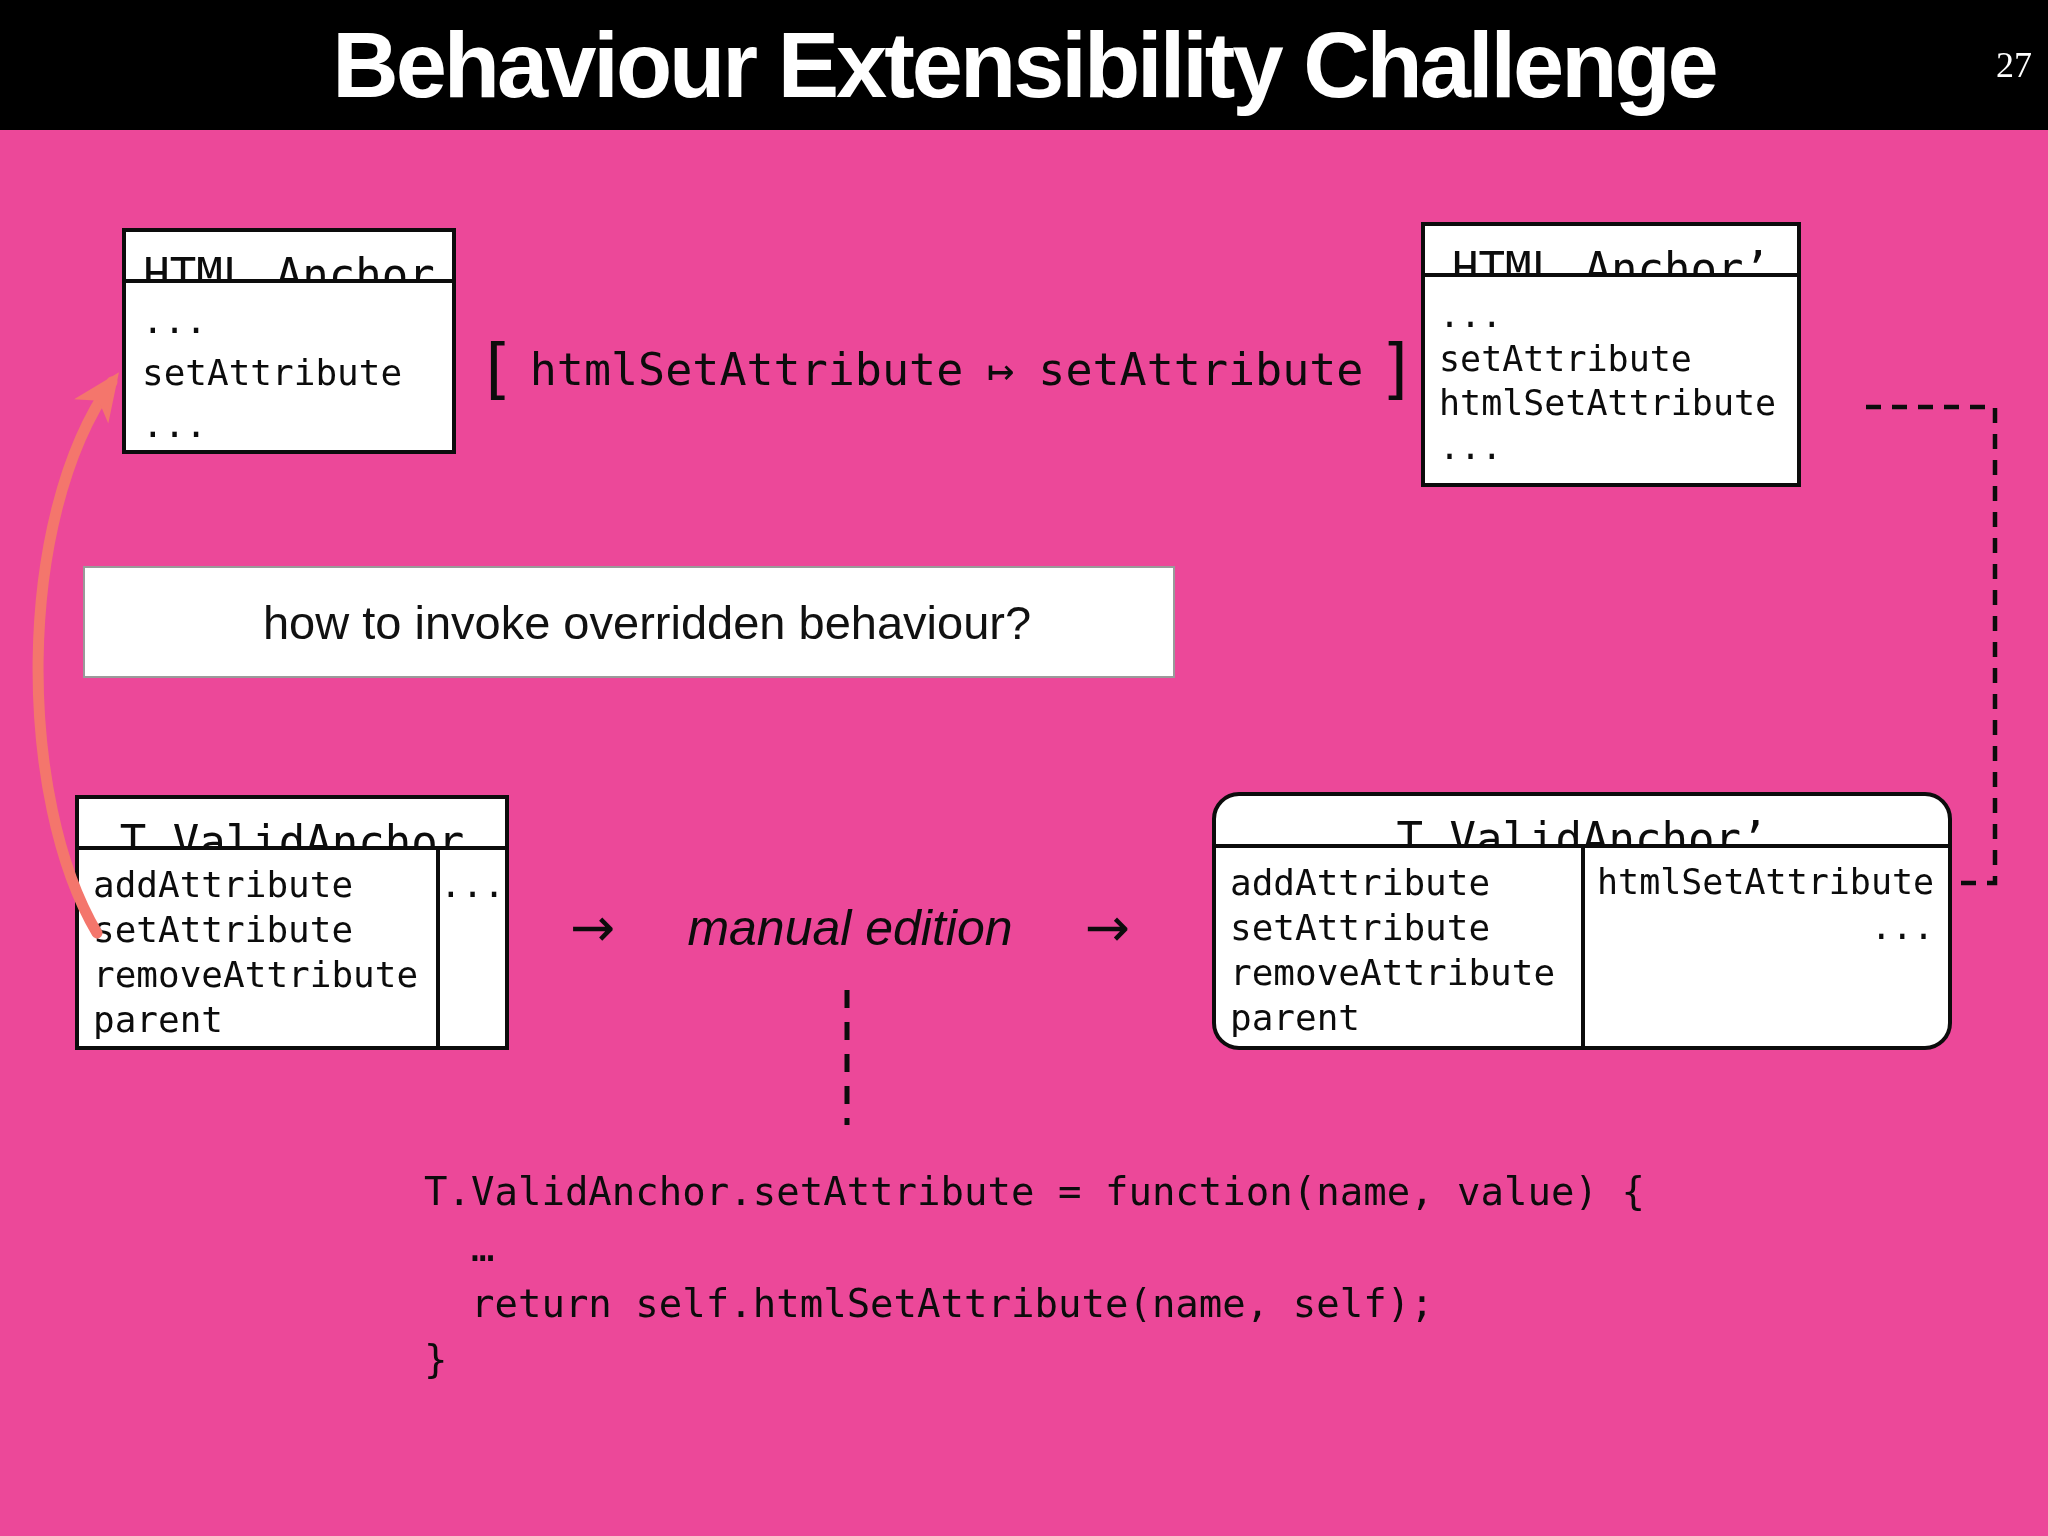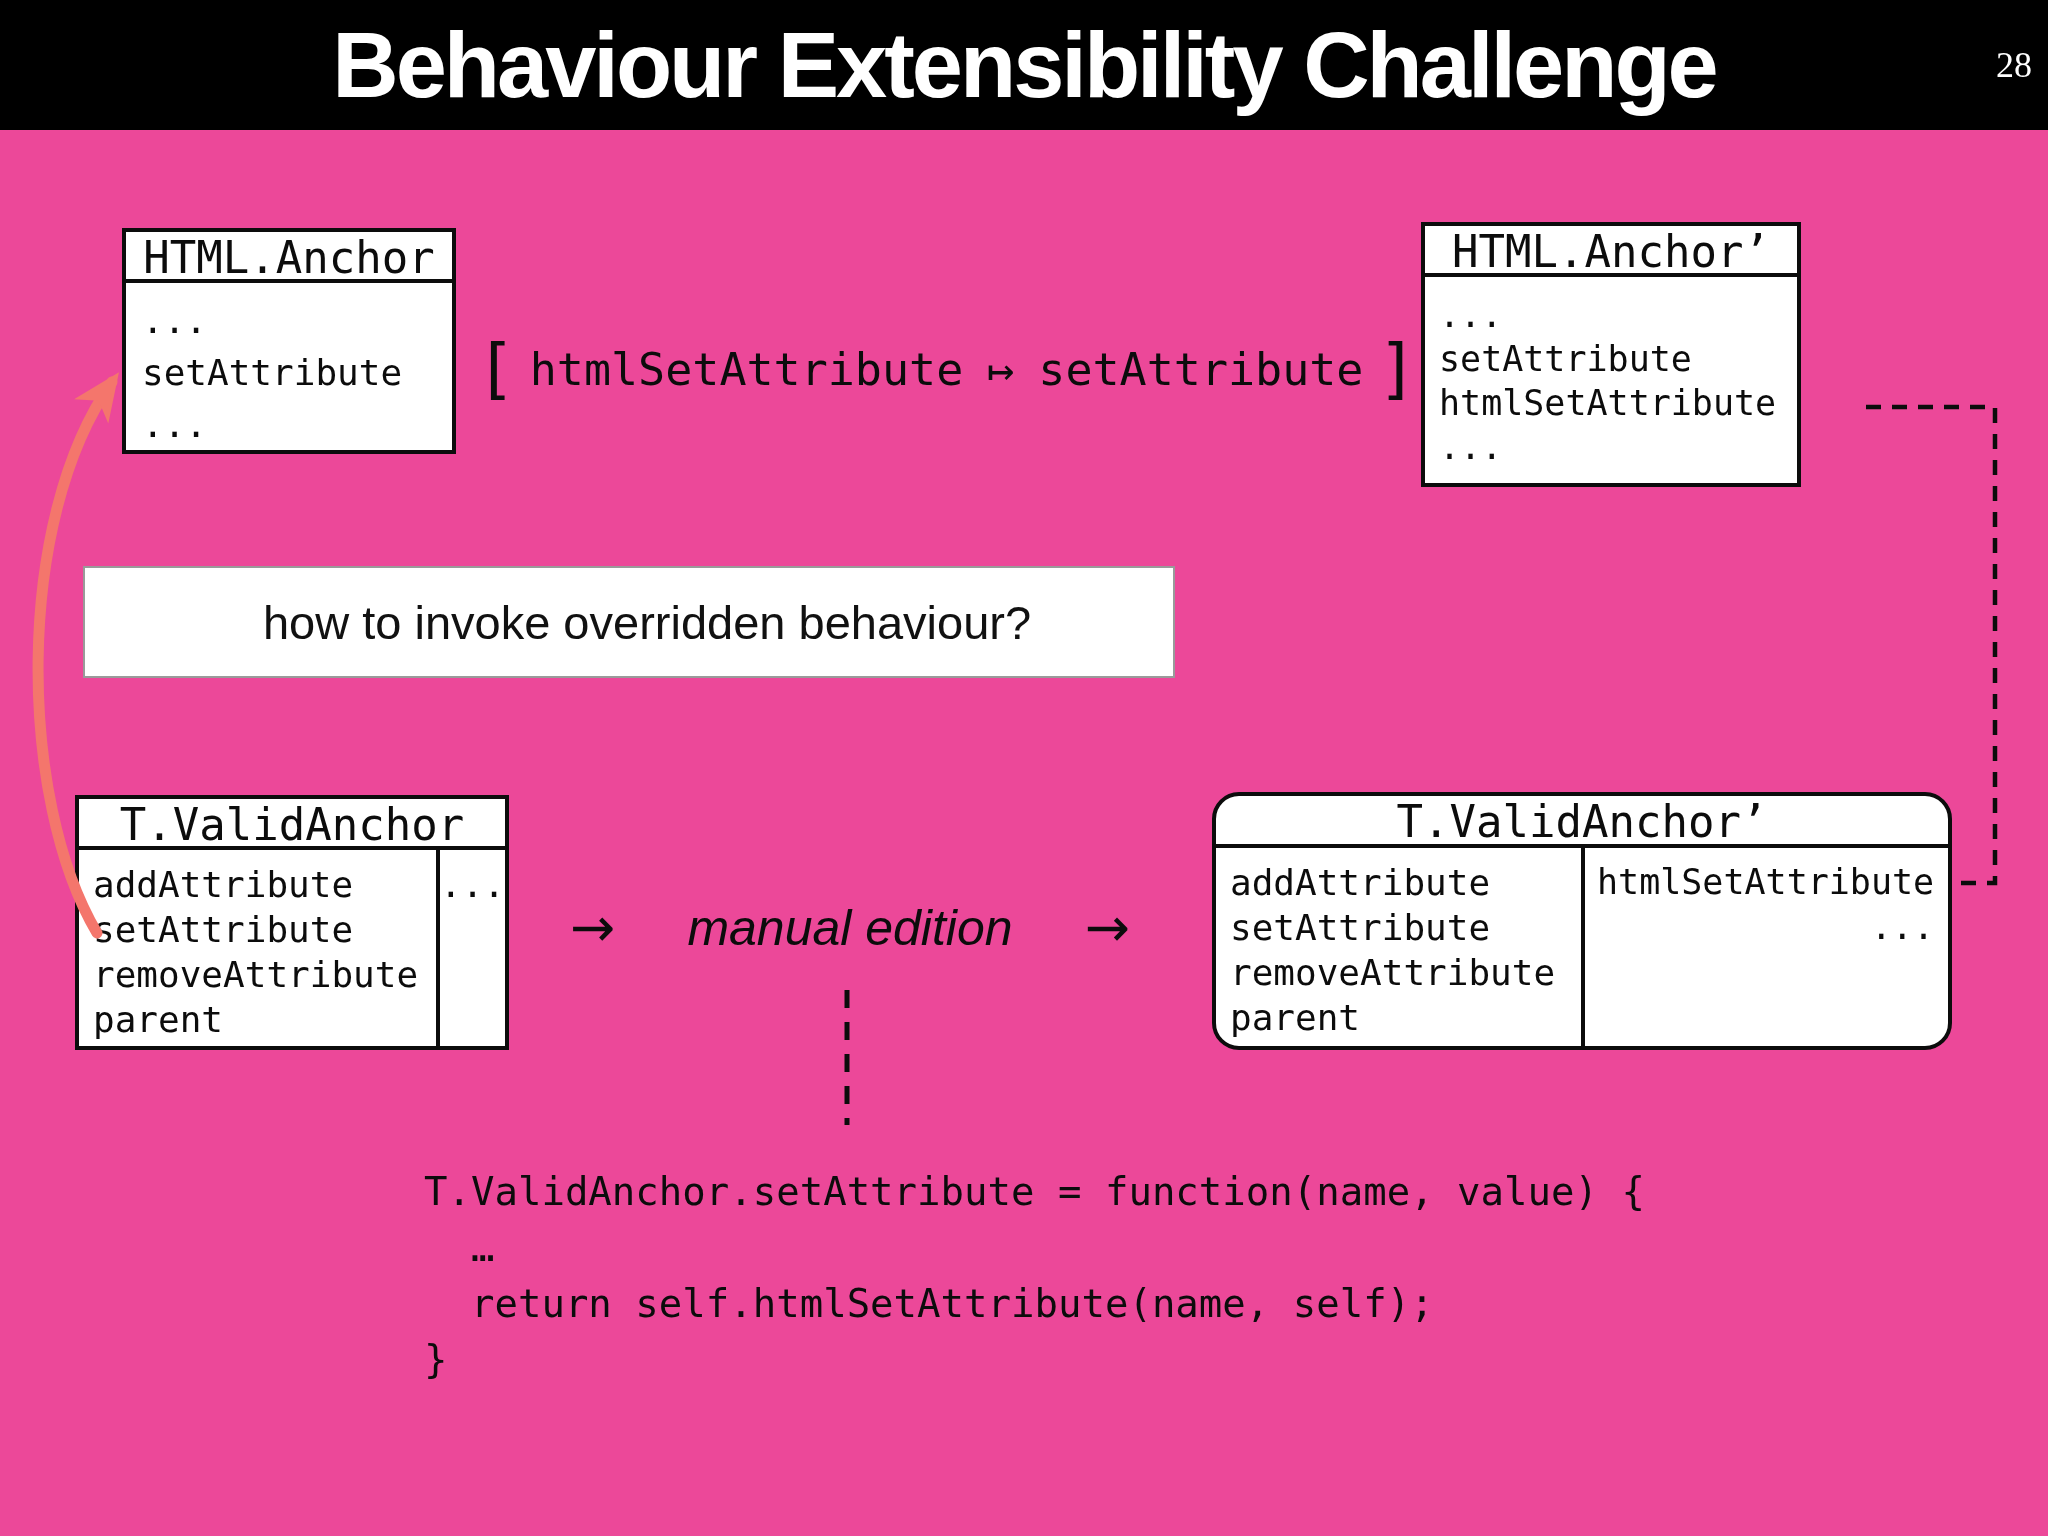--- a/index.html
+++ b/index.html
@@ -44,21 +44,21 @@
   .class-box {
     position: absolute;
     background: #fff;
     border: 4px solid #0c0c0c;
   }
   .cb-header {
     border-bottom: 4px solid #0c0c0c;
     text-align: center;
     font-size: 44px;
     line-height: 50px;
-    padding-top: 1px;
+    padding-top: 18px;
     height: 51px;
     white-space: nowrap;
     overflow: hidden;
   }
   .cb-body { font-size: 36px; }
   .cb-row { white-space: nowrap; }
 
   .box-html-anchor { left: 122px; top: 228px; width: 334px; height: 226px; }
   .box-html-anchor .cb-body { padding: 12px 0 0 16px; line-height: 52px; }
 
@@ -169,21 +169,21 @@
     pointer-events: none;
   }
 </style>
 </head>
 <body>
 
 <div class="slide">
 
   <div class="titlebar">
     <div class="title-text">Behaviour Extensibility Challenge</div>
-    <div class="slide-number">28</div>
+    <div class="slide-number">27</div>
   </div>
 
   <div class="class-box box-html-anchor">
     <div class="cb-header">HTML.Anchor</div>
     <div class="cb-body">
       <div class="cb-row">...</div>
       <div class="cb-row">setAttribute</div>
       <div class="cb-row">...</div>
     </div>
   </div>

